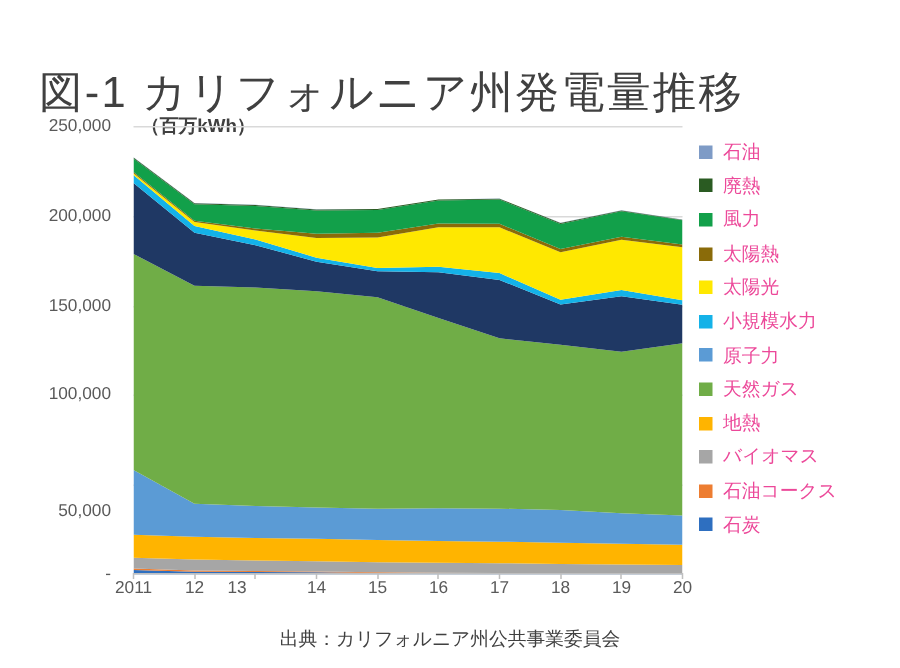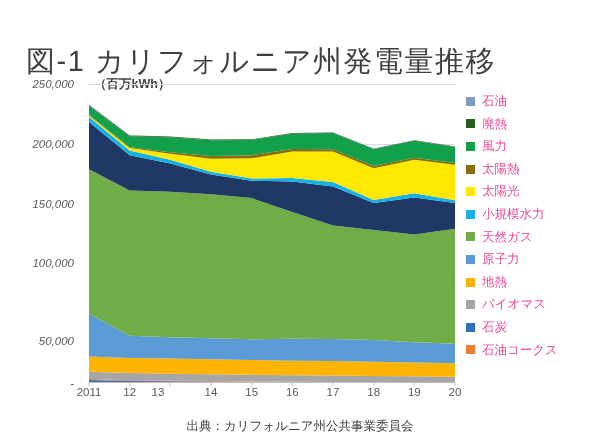--- a/index.html
+++ b/index.html
@@ -22,21 +22,20 @@
     position:absolute;left:94px;top:76px;
     font-size:12.5px;font-weight:600;color:#404040;white-space:nowrap;
   }
 
   .y-axis{position:absolute;left:0px;top:80px;width:82px;height:312px;}
   .y-tick{
     position:absolute;right:8px;
     font-size:11.5px;color:#595959;white-space:nowrap;
     transform:translateY(-50%);
     text-align:right;
-    font-style:italic;
   }
 
   .plot{
     position:absolute;left:89px;top:84px;
     width:366px;height:299px;
   }
   .gridlines{position:absolute;left:0;top:0;width:100%;height:100%;}
   .gridline{position:absolute;left:0;width:100%;height:1px;background:#d9d9d9;}
   .axisline{position:absolute;left:0;bottom:0;width:100%;height:1px;background:#bfbfbf;}
   .plot svg{position:absolute;left:0;top:0;display:block;}
@@ -145,40 +144,40 @@
       </div>
       <div class="legend-item">
         <span class="legend-swatch" style="background: rgb(255, 232, 0);"></span>
         <span class="legend-label">太陽光</span>
       </div>
       <div class="legend-item">
         <span class="legend-swatch" style="background: rgb(20, 178, 232);"></span>
         <span class="legend-label">小規模水力</span>
       </div>
       <div class="legend-item">
+        <span class="legend-swatch" style="background: rgb(91, 155, 213);"></span>
+        <span class="legend-label">原子力</span>
+      </div>
+      <div class="legend-item">
         <span class="legend-swatch" style="background: rgb(112, 173, 71);"></span>
         <span class="legend-label">天然ガス</span>
-      </div>
-      <div class="legend-item">
-        <span class="legend-swatch" style="background: rgb(91, 155, 213);"></span>
-        <span class="legend-label">原子力</span>
       </div>
       <div class="legend-item">
         <span class="legend-swatch" style="background: rgb(255, 180, 0);"></span>
         <span class="legend-label">地熱</span>
       </div>
       <div class="legend-item">
         <span class="legend-swatch" style="background: rgb(166, 166, 166);"></span>
         <span class="legend-label">バイオマス</span>
       </div>
       <div class="legend-item">
+        <span class="legend-swatch" style="background: rgb(237, 125, 49);"></span>
+        <span class="legend-label">石油コークス</span>
+      </div>
+      <div class="legend-item">
         <span class="legend-swatch" style="background: rgb(46, 111, 192);"></span>
         <span class="legend-label">石炭</span>
-      </div>
-      <div class="legend-item">
-        <span class="legend-swatch" style="background: rgb(237, 125, 49);"></span>
-        <span class="legend-label">石油コークス</span>
       </div>
     </div>
 
   <div class="source">出典：カリフォルニア州公共事業委員会</div>
 
 </div>
 
 </body></html>

